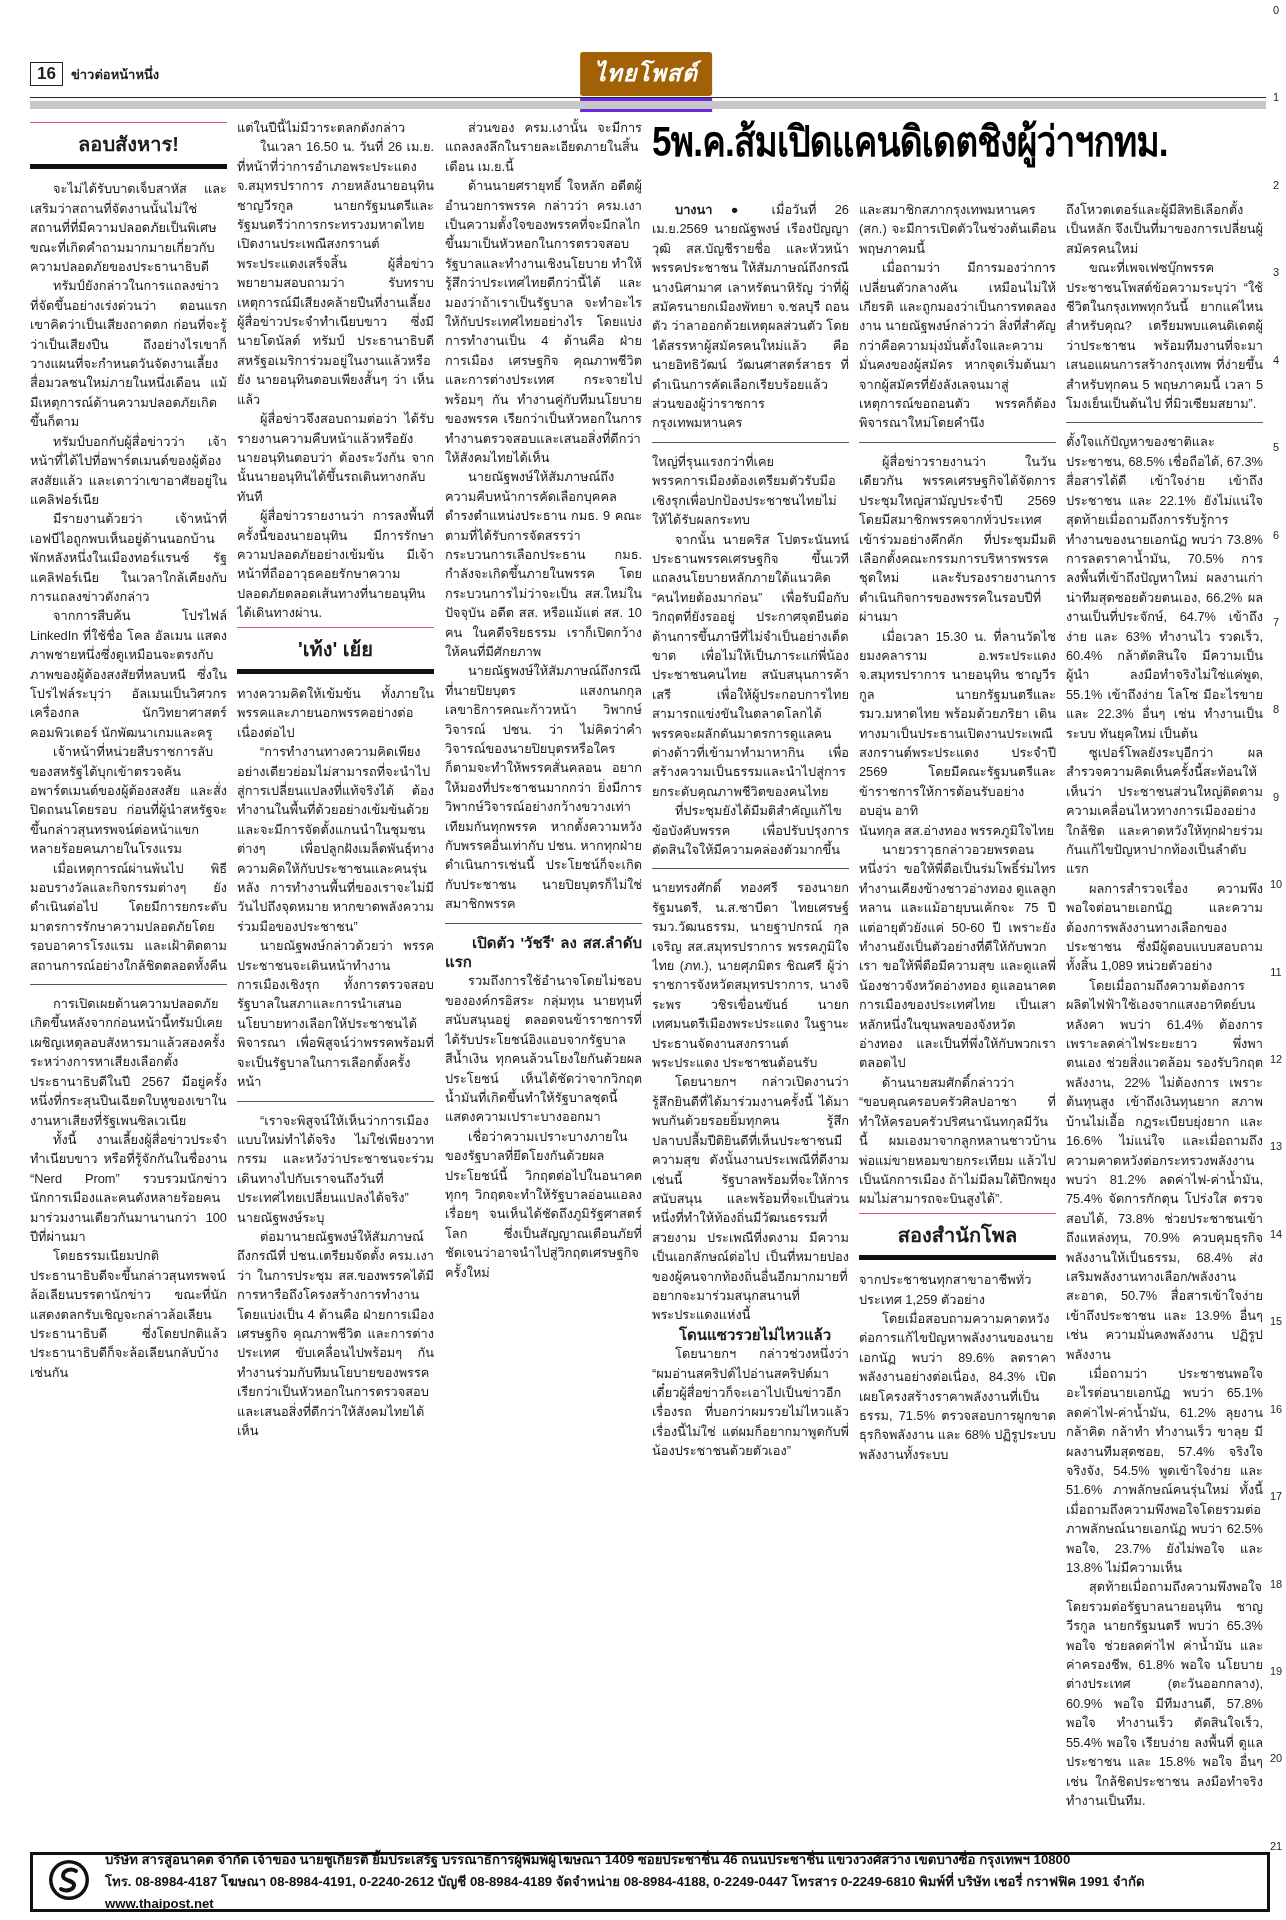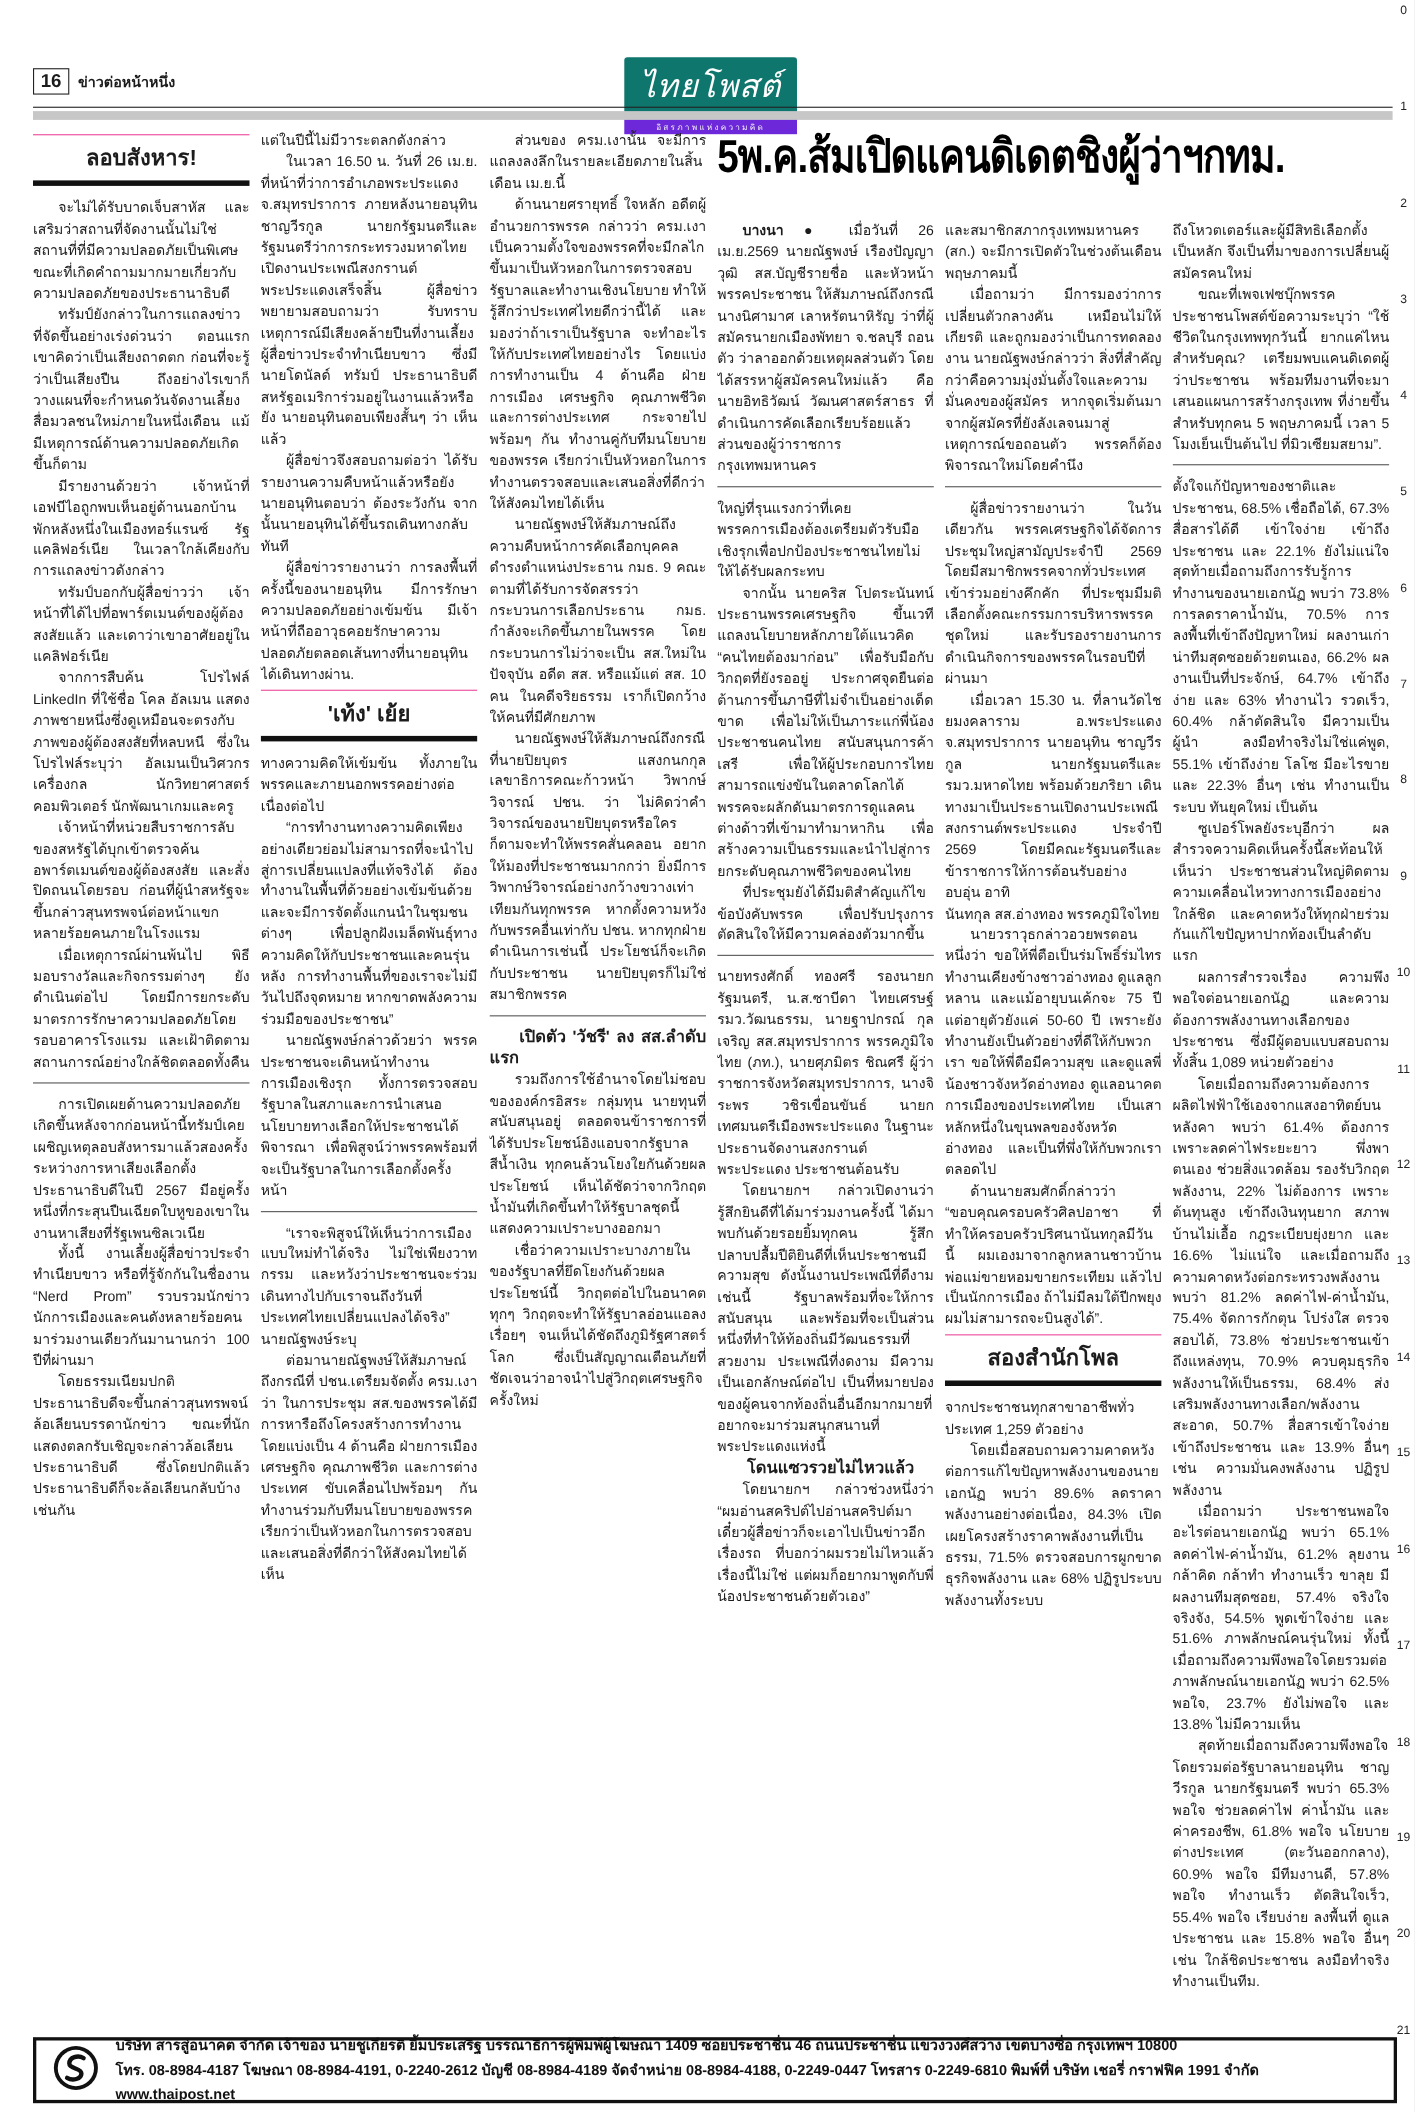--- a/index.html
+++ b/index.html
@@ -4,22 +4,22 @@
 <style>
   html,body{margin:0;padding:0;background:#e8e8e8;}
   #page{position:relative;width:1286px;height:1920px;background:#ffffff;overflow:hidden;
         font-family:"Liberation Sans","DejaVu Sans",sans-serif;color:#1c1c1c;}
   
   .header{position:absolute;top:56px;left:30px;width:1232px;height:40px;}
   .pagetab{position:absolute;left:0;top:6px;display:flex;align-items:center;gap:8px;}
   .pagenum{border:1.5px solid #222;padding:1px 6px;font-weight:bold;font-size:17px;}
   .section{font-weight:bold;font-size:13px;}
   .masthead{position:absolute;left:50%;transform:translateX(-50%);top:-4px;text-align:center;}
-  .logobox{display:inline-block;background:#0f766e;color:#fff;font-weight:400;font-style:italic;
-           font-size:29px;padding:3px 14px 5px;letter-spacing:1px;border-radius:3px;}
+  .logobox{display:inline-block;background:#a16207;color:#fff;font-weight:700;font-style:italic;
+           font-size:23px;padding:3px 14px 5px;letter-spacing:1px;border-radius:3px;}
   .tagstrip{margin-top:2px;background:#6d28d9;color:#f5f5f5;font-size:7.5px;letter-spacing:2px;
             padding:1px 4px;white-space:nowrap;}
   .headrule{position:absolute;top:97px;left:30px;width:1236px;border-top:1.5px solid #222;}
   .graybar{position:absolute;top:101px;left:30px;width:1236px;height:8px;background:#c7c7c7;}
   
   .headline{position:absolute;top:108px;left:652px;width:612px;font-weight:900;font-size:42px;
             white-space:nowrap;transform:scaleX(.84);transform-origin:left top;letter-spacing:-1px;color:#000;}
   
   .col{position:absolute;width:197px;overflow:hidden;font-size:12.8px;line-height:19.4px;
        text-align:justify;overflow-wrap:anywhere;word-break:break-word;}
@@ -57,22 +57,22 @@
   </div>
   <div class="headrule"></div>
   <div class="graybar"></div>
 
   <div class="headline">5พ.ค.ส้มเปิดแคนดิเดตชิงผู้ว่าฯกทม.</div>
 
   <div class="col" style="left:30px;top:118px;height:1720px;">
     <div class="subheadbox">ลอบสังหาร!</div>
     <p>จะไม่ได้รับบาดเจ็บสาหัส และเสริมว่าสถานที่จัดงานนั้นไม่ใช่สถานที่ที่มีความปลอดภัยเป็นพิเศษ ขณะที่เกิดคำถามมากมายเกี่ยวกับความปลอดภัยของประธานาธิบดี</p>
     <p>ทรัมป์ยังกล่าวในการแถลงข่าวที่จัดขึ้นอย่างเร่งด่วนว่า ตอนแรกเขาคิดว่าเป็นเสียงถาดตก ก่อนที่จะรู้ว่าเป็นเสียงปืน ถึงอย่างไรเขาก็วางแผนที่จะกำหนดวันจัดงานเลี้ยงสื่อมวลชนใหม่ภายในหนึ่งเดือน แม้มีเหตุการณ์ด้านความปลอดภัยเกิดขึ้นก็ตาม</p>
+    <p>ทรัมป์บอกกับผู้สื่อข่าวว่า เจ้าหน้าที่ได้ไปที่อพาร์ตเมนต์ของผู้ต้องสงสัยแล้ว และเดาว่าเขาอาศัยอยู่ในแคลิฟอร์เนีย</p>
     <p>มีรายงานด้วยว่า เจ้าหน้าที่เอฟบีไอถูกพบเห็นอยู่ด้านนอกบ้านพักหลังหนึ่งในเมืองทอร์แรนซ์ รัฐแคลิฟอร์เนีย ในเวลาใกล้เคียงกับการแถลงข่าวดังกล่าว</p>
-    <p>ทรัมป์บอกกับผู้สื่อข่าวว่า เจ้าหน้าที่ได้ไปที่อพาร์ตเมนต์ของผู้ต้องสงสัยแล้ว และเดาว่าเขาอาศัยอยู่ในแคลิฟอร์เนีย</p>
     <p>จากการสืบค้น โปรไฟล์ LinkedIn ที่ใช้ชื่อ โคล อัลเมน แสดงภาพชายหนึ่งซึ่งดูเหมือนจะตรงกับภาพของผู้ต้องสงสัยที่หลบหนี ซึ่งในโปรไฟล์ระบุว่า อัลเมนเป็นวิศวกรเครื่องกล นักวิทยาศาสตร์คอมพิวเตอร์ นักพัฒนาเกมและครู</p>
     <p>เจ้าหน้าที่หน่วยสืบราชการลับของสหรัฐได้บุกเข้าตรวจค้นอพาร์ตเมนต์ของผู้ต้องสงสัย และสั่งปิดถนนโดยรอบ ก่อนที่ผู้นำสหรัฐจะขึ้นกล่าวสุนทรพจน์ต่อหน้าแขกหลายร้อยคนภายในโรงแรม</p>
     <p>เมื่อเหตุการณ์ผ่านพ้นไป พิธีมอบรางวัลและกิจกรรมต่างๆ ยังดำเนินต่อไป โดยมีการยกระดับมาตรการรักษาความปลอดภัยโดยรอบอาคารโรงแรม และเฝ้าติดตามสถานการณ์อย่างใกล้ชิดตลอดทั้งคืน</p>
     <hr class="colrule">
     <p>การเปิดเผยด้านความปลอดภัยเกิดขึ้นหลังจากก่อนหน้านี้ทรัมป์เคยเผชิญเหตุลอบสังหารมาแล้วสองครั้งระหว่างการหาเสียงเลือกตั้งประธานาธิบดีในปี 2567 มีอยู่ครั้งหนึ่งที่กระสุนปืนเฉียดใบหูของเขาในงานหาเสียงที่รัฐเพนซิลเวเนีย</p>
     <p>ทั้งนี้ งานเลี้ยงผู้สื่อข่าวประจำทำเนียบขาว หรือที่รู้จักกันในชื่องาน “Nerd Prom” รวบรวมนักข่าว นักการเมืองและคนดังหลายร้อยคนมาร่วมงานเดียวกันมานานกว่า 100 ปีที่ผ่านมา</p>
     <p>โดยธรรมเนียมปกติ ประธานาธิบดีจะขึ้นกล่าวสุนทรพจน์ล้อเลียนบรรดานักข่าว ขณะที่นักแสดงตลกรับเชิญจะกล่าวล้อเลียนประธานาธิบดี ซึ่งโดยปกติแล้วประธานาธิบดีก็จะล้อเลียนกลับบ้างเช่นกัน</p>
   </div>
 
   <div class="col" style="left:237px;top:118px;height:1720px;">

